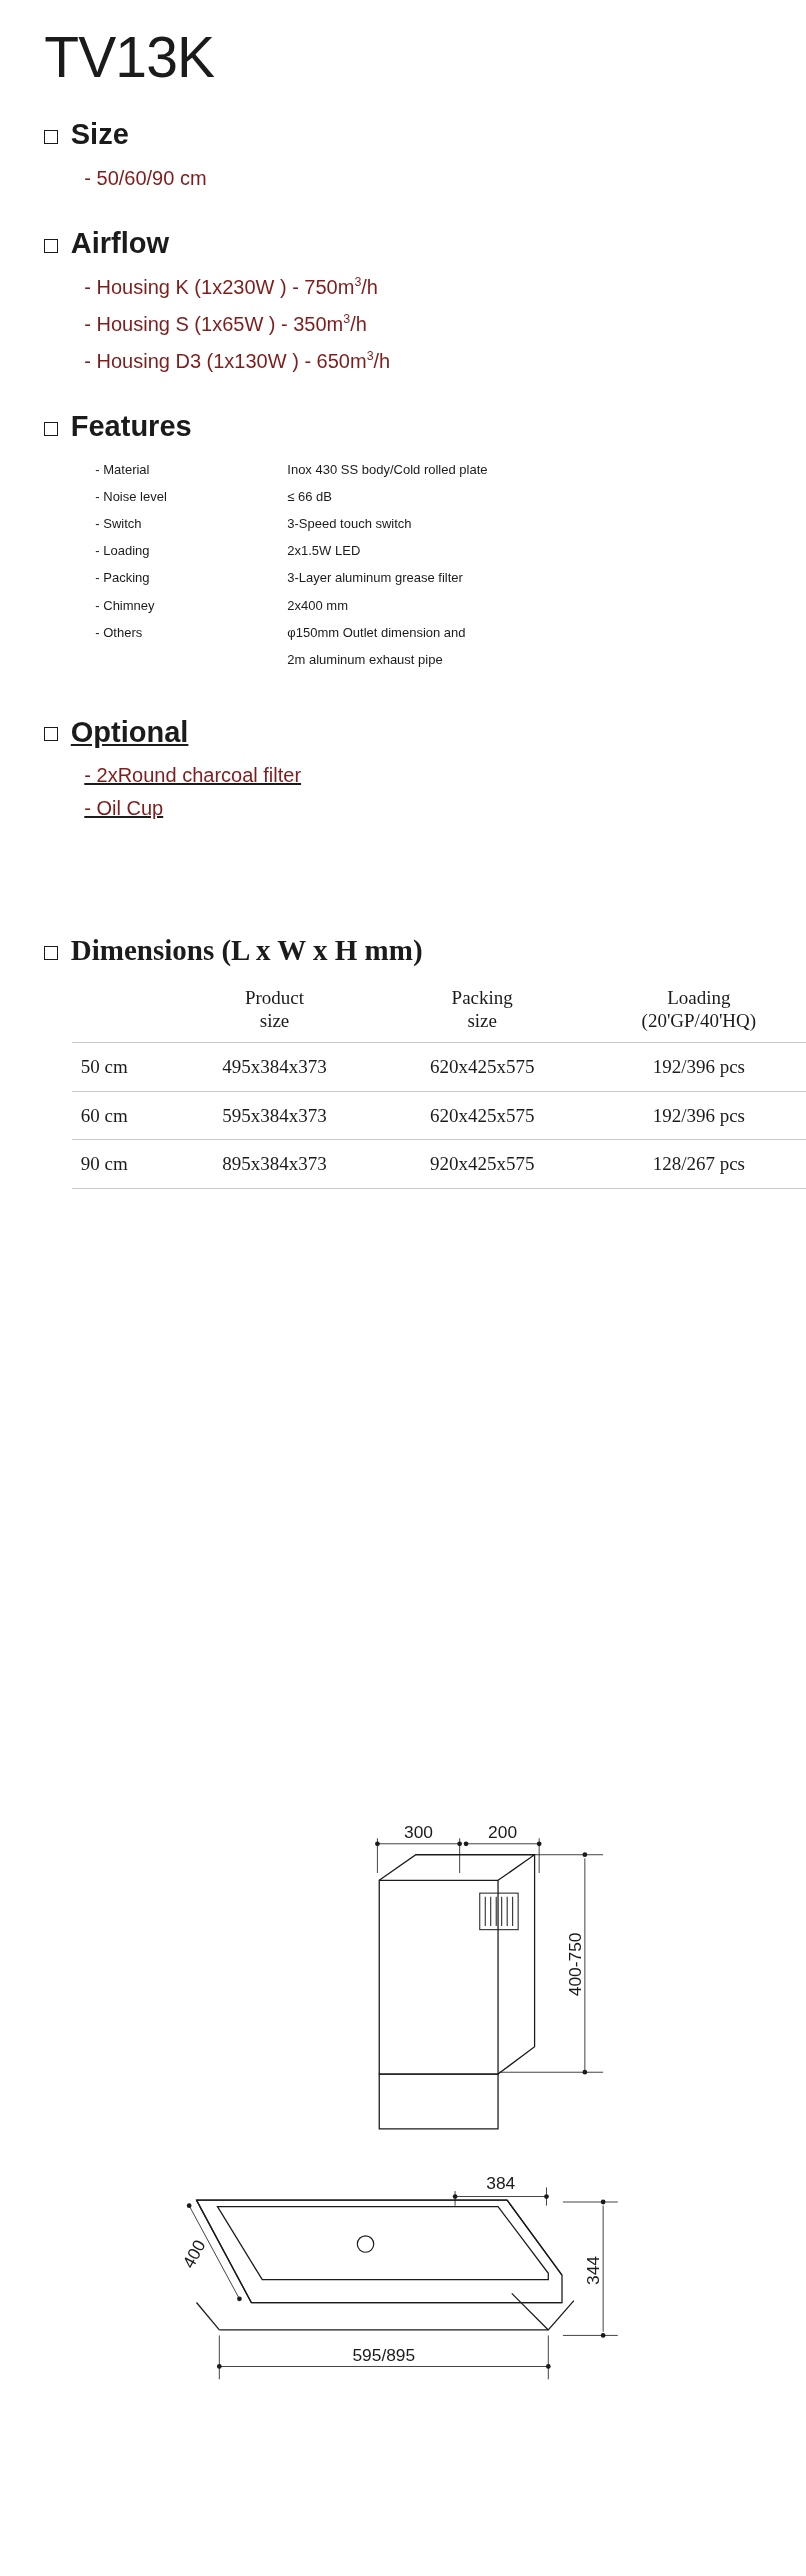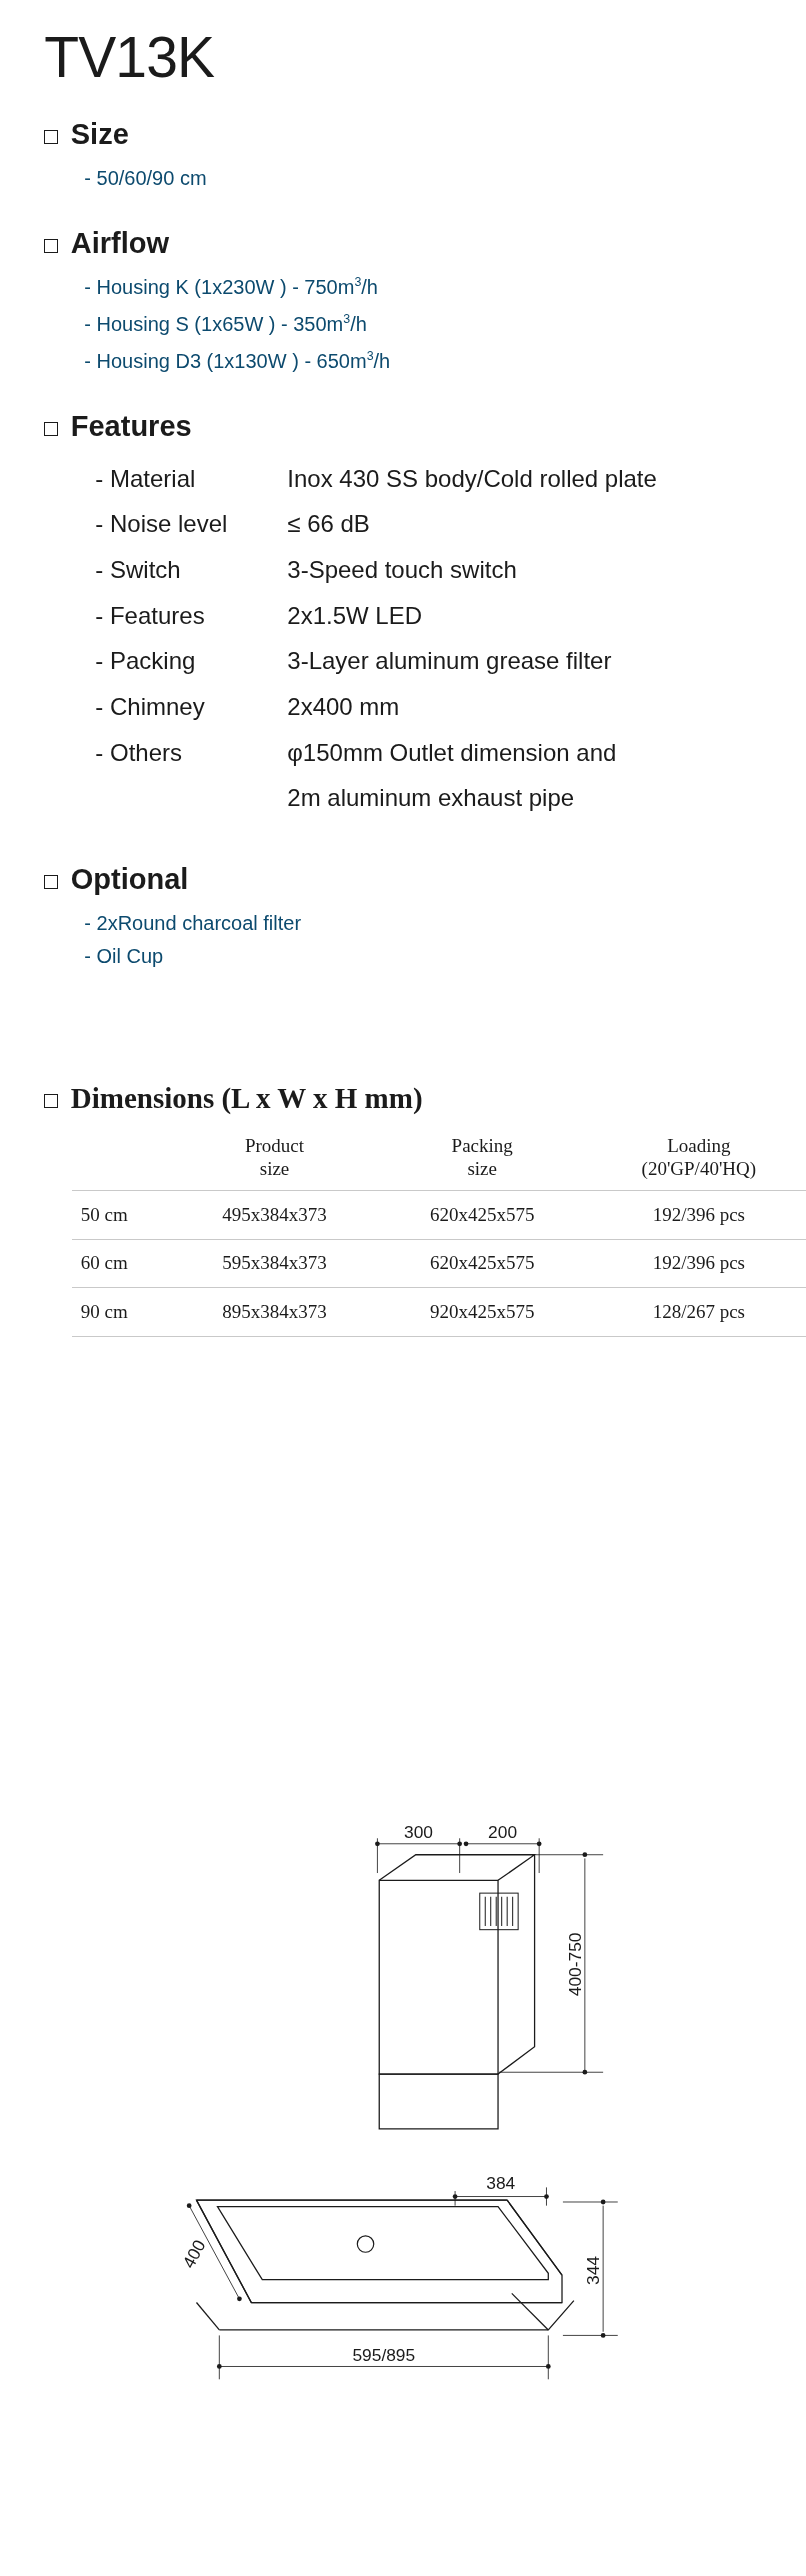--- a/index.html
+++ b/index.html
@@ -55,32 +55,32 @@
   }
 
   
   .dash-list {
     margin: 9.1px 0 0 40px;
   }
   .dash-line {
     font-size: 20px;
     line-height: 1.85;
     font-weight: 400;
-    color: #0c4a6e;
+    color: #7f1d1d;
     white-space: pre;
   }
   .dash-line sup { font-size: 0.62em; vertical-align: super; }
 
   
   .feat-table {
     margin: 12.8px 0 0 51px;
     border-collapse: collapse;
   }
   .feat-table td {
-    font-size: 24px;
+    font-size: 13px;
     line-height: 1.68;
     vertical-align: top;
     padding: 2.7px 0;
     margin-top: 7px;
   }
   .feat-table td.k { width: 192px; padding-right: 9.1px; }
   .feat-table td.v { width: 475px; }
   .feat-sub {
     font-size: 19px;
     line-height: 1.68;
@@ -167,21 +167,21 @@
       </tr>
       <tr>
         <td class="k">- Noise level</td>
         <td class="v">≤ 66 dB</td>
       </tr>
       <tr>
         <td class="k">- Switch</td>
         <td class="v">3-Speed touch switch</td>
       </tr>
       <tr>
-        <td class="k">- Features</td>
+        <td class="k">- Loading</td>
         <td class="v">2x1.5W LED</td>
       </tr>
       <tr>
         <td class="k">- Packing</td>
         <td class="v">3-Layer aluminum grease filter</td>
       </tr>
       <tr>
         <td class="k">- Chimney</td>
         <td class="v">2x400 mm</td>
       </tr>
@@ -190,21 +190,21 @@
         <td class="v">φ150mm Outlet dimension and</td>
       </tr>
       <tr>
         <td class="k"></td>
         <td class="v feat-sub">2m aluminum exhaust pipe</td>
       </tr>
     </tbody>
       </table>
   </div>
 
-  <div class="section" style="margin-top:43px;">
+  <div class="section" style="margin-top:43px;text-decoration:underline;">
     <div class="sec-head">
       <span class="bullet-sq"></span>
       <span class="sec-title">Optional</span>
     </div>
     <div class="opt-list">
       <div class="dash-line">- 2xRound charcoal filter</div>
       <div class="dash-line">- Oil Cup</div>
     </div>
   </div>
 

